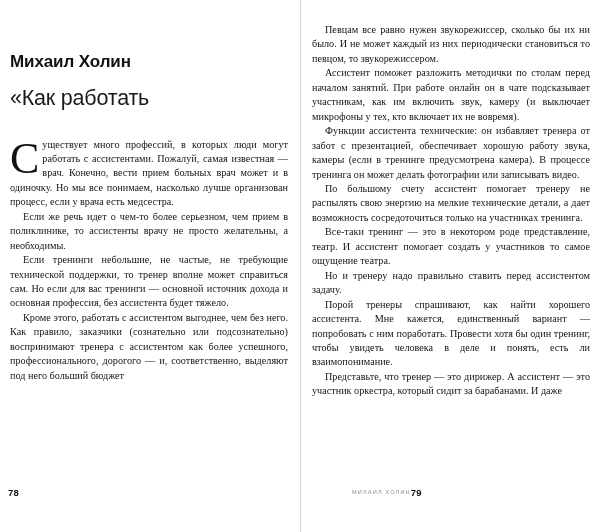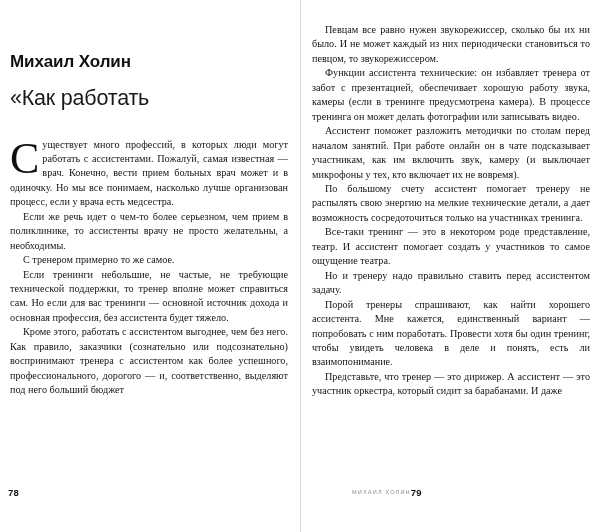--- a/index.html
+++ b/index.html
@@ -147,36 +147,35 @@
     <div class="chapter-head">
       <div class="author-name">Михаил Холин</div>
       <h1 class="chapter-title">
         <span class="line">«Как работать</span>
       </h1>
     </div>
 
     <div class="body-col">
       <p class="first"><span class="dropcap">С</span><span>уществует много профессий, в которых люди могут работать с ассистентами. Пожалуй, самая известная — врач. Конечно, вести прием больных врач может и в одиночку. Но мы все понимаем, насколько лучше организован процесс, если у врача есть медсестра.</span></p>
       <p>Если же речь идет о чем-то более серьезном, чем прием в поликлинике, то ассистенты врачу не просто желательны, а необходимы.</p>
-      <p>С тренером примерно то же самое.</p>
       <p>Если тренинги небольшие, не частые, не требующие технической поддержки, то тренер вполне может справиться сам. Но если для вас тренинги — основной источник дохода и основная профессия, без ассистента будет тяжело.</p>
       <p>Кроме этого, работать с ассистентом выгоднее, чем без него. Как правило, заказчики (сознательно или подсознательно) воспринимают тренера с ассистентом как более успешного, профессионального, дорогого — и, соответственно, выделяют под него больший бюджет</p>
     </div>
 
     <div class="footer">
       <span class="folio">78</span>
     </div>
   </div>
 
   <div class="page page-right">
 
     <div class="body-col">
       <p>Певцам все равно нужен звукорежиссер, сколько бы их ни было. И не может каждый из них периодически становиться то певцом, то звукорежиссером.</p>
+      <p>Ассистент поможет разложить методички по столам перед началом занятий. При работе онлайн он в чате подсказывает участникам, как им включить звук, камеру (и выключает микрофоны у тех, кто включает их не вовремя).</p>
       <p>Функции ассистента технические: он избавляет тренера от забот с презентацией, обеспечивает хорошую работу звука, камеры (если в тренинге предусмотрена камера). В процессе тренинга он может делать фотографии или записывать видео.</p>
-      <p>Ассистент поможет разложить методички по столам перед началом занятий. При работе онлайн он в чате подсказывает участникам, как им включить звук, камеру (и выключает микрофоны у тех, кто включает их не вовремя).</p>
       <p>По большому счету ассистент помогает тренеру не распылять свою энергию на мелкие технические детали, а дает возможность сосредоточиться только на участниках тренинга.</p>
       <p>Все-таки тренинг — это в некотором роде представление, театр. И ассистент помогает создать у участников то самое ощущение театра.</p>
       <p>Но и тренеру надо правильно ставить перед ассистентом задачу.</p>
       <p>Порой тренеры спрашивают, как найти хорошего ассистента. Мне кажется, единственный вариант — попробовать с ним поработать. Провести хотя бы один тренинг, чтобы увидеть человека в деле и понять, есть ли взаимопонимание.</p>
       <p>Представьте, что тренер — это дирижер. А ассистент — это участник оркестра, который сидит за барабанами. И даже</p>
     </div>
 
     <div class="footer">
       <span class="running-head">МИХАИЛ ХОЛИН</span>
       <span class="folio">79</span>

